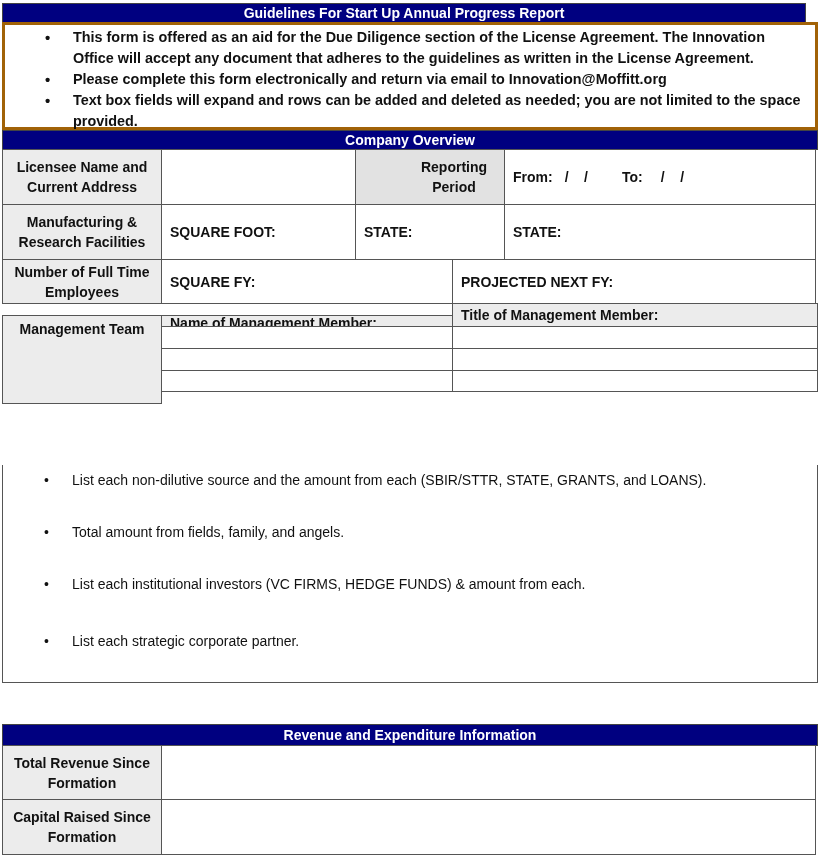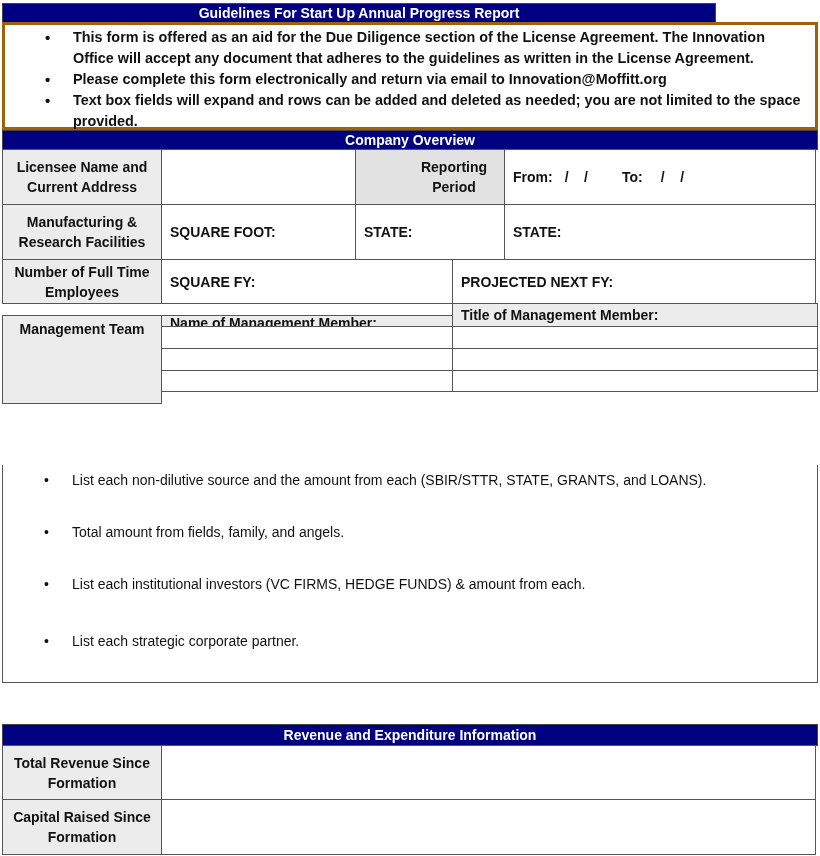--- a/index.html
+++ b/index.html
@@ -19,21 +19,21 @@
     .bullets li { position: relative; padding-left: 68px; font-weight: bold; font-size: 14.4px; line-height: 21px; }
     .bullets li::before { content: "\2022"; position: absolute; left: 40px; top: 0; font-size: 15px; }
     .cap-row { position: absolute; left: 2px; width: 816px; border: 1px solid #555; border-top: none; background: #fff; }
     .cap-row .item { position: relative; padding-left: 69px; font-size: 14px; line-height: 18px; padding-top: 6px; }
     .cap-row .item::before { content: "\2022"; position: absolute; left: 41px; top: 6px; font-size: 14px; }
     .mgmt-line { position: absolute; border: 1px solid #555; background: #fff; }
   </style>
 </head>
 <body>
 
-<div class="hdr" style="left:2px; top:3px; width:714px;">Guidelines For Start Up Annual Progress Report</div>
+<div class="hdr" style="left:2px; top:3px; width:804px;">Guidelines For Start Up Annual Progress Report</div>
 <div class="box" style="left:2px; top:22px; width:816px; height:108px; padding-top:2px;">
   <ul class="bullets">
     <li style="padding-right:30px;">This form is offered as an aid for the Due Diligence section of the License Agreement. The Innovation Office will accept any document that adheres to the guidelines as written in the License Agreement.</li>
     <li>Please complete this form electronically and return via email to Innovation@Moffitt.org</li>
     <li style="padding-right:8px;">Text box fields will expand and rows can be added and deleted as needed; you are not limited to the space provided.</li>
   </ul>
 </div>
 
 <div class="hdr" style="left:2px; top:130px; width:816px;">Company Overview</div>
 

